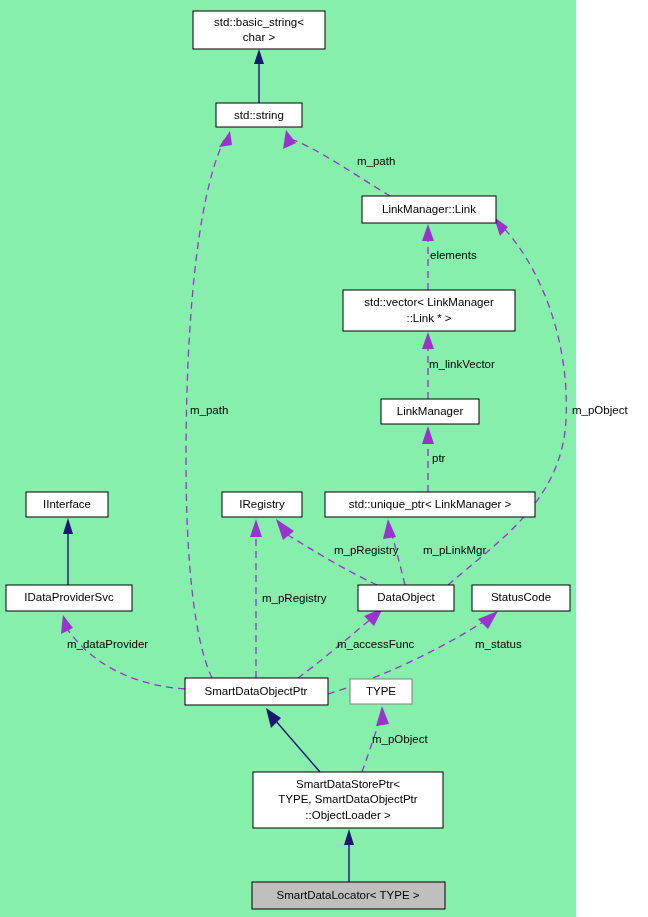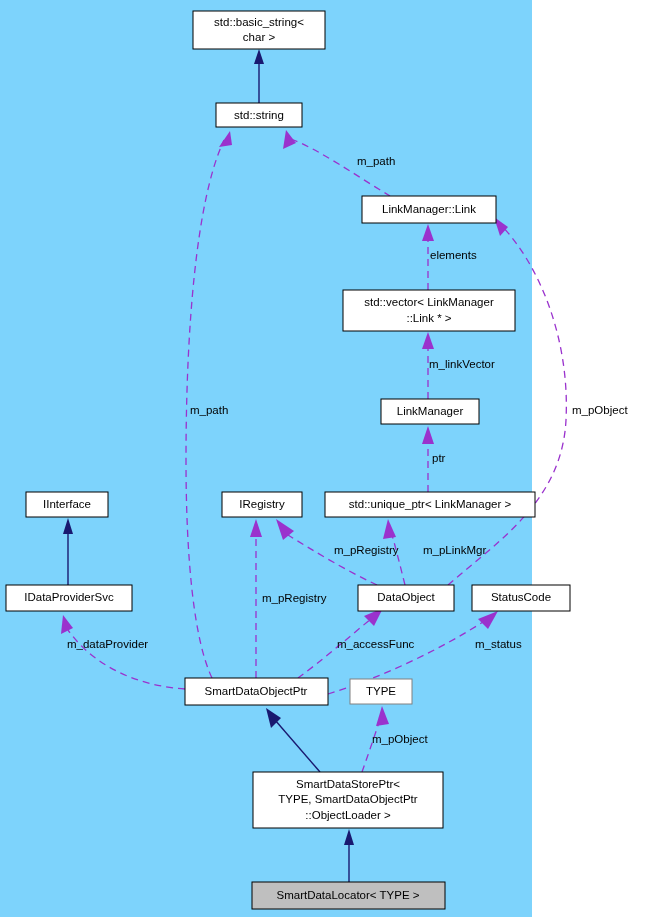--- a/index.html
+++ b/index.html
@@ -2,23 +2,23 @@
 <html><head>
 <meta charset="utf-8">
 <style>
   html, body {
     margin: 0;
     padding: 0;
     background: #ffffff;
   }
   #diagram-root {
     position: relative;
-    width: 532px;
+    width: 576px;
     height: 917px;
-    background: #7dd3fc;
+    background: #86efac;
     font-family: "Liberation Sans", sans-serif;
   }
   svg#uml-canvas {
     position: absolute;
     top: 0;
     left: 0;
     width: 648px;
     height: 917px;
     display: block;
   }

